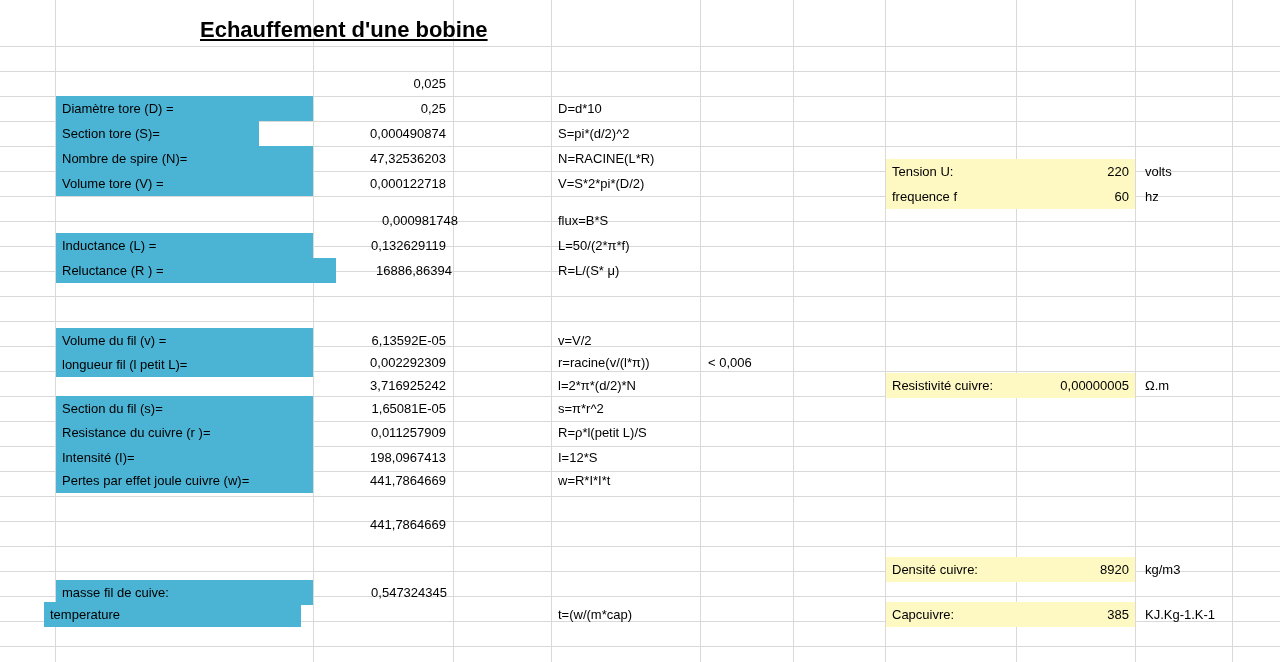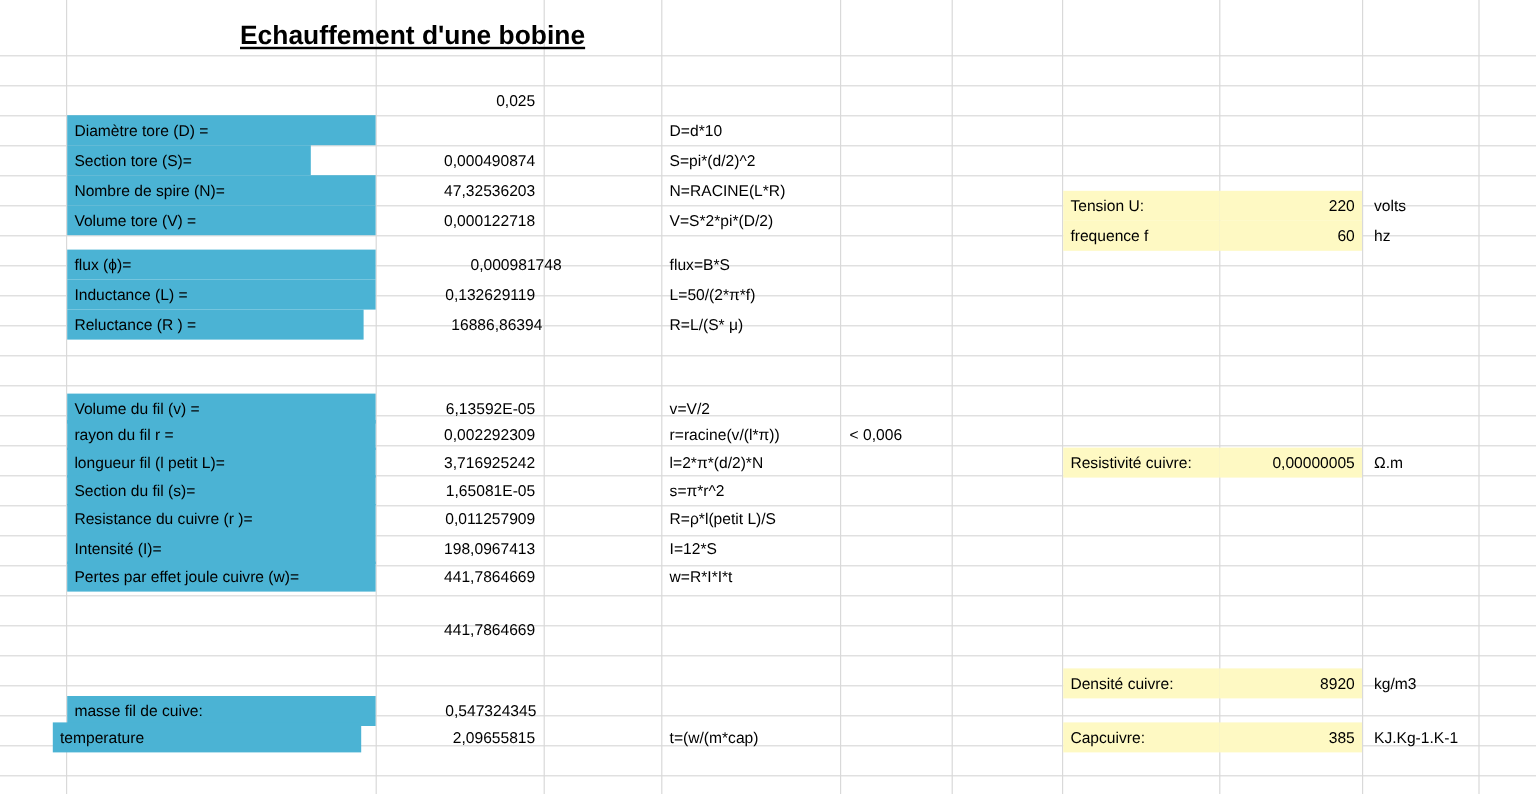--- a/index.html
+++ b/index.html
@@ -98,20 +98,21 @@
   <div class="gridline-h" style="top:596px"></div>
   <div class="gridline-h" style="top:621px"></div>
   <div class="gridline-h" style="top:646px"></div>
 
   <div class="title" style="left:200px; top:17px">Echauffement d'une bobine</div>
 
   <div class="cell t-right" style="left:313px; top:71px; width:139px">0,025</div>
   <div class="cell t-left" style="left:552px; top:71px; width:148px"></div>
 
   <div class="cell fill-blue t-left" style="left:56px; top:96px; width:257px">Diamètre tore (D) =</div>
+  <div class="cell t-right" style="left:313px; top:96px; width:139px">0,25</div>
   <div class="cell t-left" style="left:552px; top:96px; width:148px">D=d*10</div>
 
   <div class="cell fill-blue t-left" style="left:56px; top:121px; width:203px">Section tore (S)=</div>
   <div class="cell t-right" style="left:313px; top:121px; width:139px">0,000490874</div>
   <div class="cell t-left" style="left:552px; top:121px; width:148px">S=pi*(d/2)^2</div>
 
   <div class="cell fill-blue t-left" style="left:56px; top:146px; width:257px">Nombre de spire (N)=</div>
   <div class="cell t-right" style="left:313px; top:146px; width:139px">47,32536203</div>
   <div class="cell t-left" style="left:552px; top:146px; width:148px">N=RACINE(L*R)</div>
 
@@ -120,42 +121,41 @@
   <div class="cell t-left" style="left:552px; top:171px; width:148px">V=S*2*pi*(D/2)</div>
 
   <div class="cell fill-green t-left" style="left:886px; top:159px; width:130px">Tension U:</div>
   <div class="cell fill-green t-right" style="left:1016px; top:159px; width:119px">220</div>
   <div class="cell t-left" style="left:1139px; top:159px; width:95px">volts</div>
 
   <div class="cell fill-green t-left" style="left:886px; top:184px; width:130px">frequence f</div>
   <div class="cell fill-green t-right" style="left:1016px; top:184px; width:119px">60</div>
   <div class="cell t-left" style="left:1139px; top:184px; width:95px">hz</div>
 
-  <div class="cell fill-blue t-left" style="left:56px; top:208px; width:257px">flux (ϕ)=</div>
-  <div class="cell t-right" style="left:313px; top:208px; width:161px">0,000981748</div>
+  <div class="cell t-right" style="left:303px; top:208px; width:161px">0,000981748</div>
   <div class="cell t-left" style="left:552px; top:208px; width:148px">flux=B*S</div>
 
   <div class="cell fill-blue t-left" style="left:56px; top:233px; width:257px">Inductance (L) =</div>
   <div class="cell t-right" style="left:313px; top:233px; width:139px">0,132629119</div>
   <div class="cell t-left" style="left:552px; top:233px; width:148px">L=50/(2*π*f)</div>
 
-  <div class="cell fill-blue t-left" style="left:56px; top:258px; width:247px">Reluctance (R ) =</div>
+  <div class="cell fill-blue t-left" style="left:56px; top:258px; width:280px">Reluctance (R ) =</div>
   <div class="cell t-right" style="left:313px; top:258px; width:145px">16886,86394</div>
   <div class="cell t-left" style="left:552px; top:258px; width:148px">R=L/(S* μ)</div>
 
   <div class="cell fill-blue t-left" style="left:56px; top:328px; width:257px">Volume du fil (v) =</div>
   <div class="cell t-right" style="left:313px; top:328px; width:139px">6,13592E-05</div>
   <div class="cell t-left" style="left:552px; top:328px; width:148px">v=V/2</div>
 
   <div class="cell fill-blue t-left" style="left:56px; top:350px; width:257px">rayon du fil r =</div>
   <div class="cell t-right" style="left:313px; top:350px; width:139px">0,002292309</div>
   <div class="cell t-left" style="left:552px; top:350px; width:148px">r=racine(v/(l*π))</div>
   <div class="cell t-left" style="left:702px; top:350px; width:90px">&lt; 0,006</div>
 
-  <div class="cell fill-blue t-left" style="left:56px; top:373px; width:257px">longueur fil (l petit L)=</div>
+  <div class="cell fill-blue t-left" style="left:56px; top:352px; width:257px">longueur fil (l petit L)=</div>
   <div class="cell t-right" style="left:313px; top:373px; width:139px">3,716925242</div>
   <div class="cell t-left" style="left:552px; top:373px; width:148px">l=2*π*(d/2)*N</div>
 
   <div class="cell fill-blue t-left" style="left:56px; top:396px; width:257px">Section du fil (s)=</div>
   <div class="cell t-right" style="left:313px; top:396px; width:139px">1,65081E-05</div>
   <div class="cell t-left" style="left:552px; top:396px; width:148px">s=π*r^2</div>
 
   <div class="cell fill-blue t-left" style="left:56px; top:420px; width:257px">Resistance du cuivre (r )=</div>
   <div class="cell t-right" style="left:313px; top:420px; width:139px">0,011257909</div>
   <div class="cell t-left" style="left:552px; top:420px; width:148px">R=ρ*l(petit L)/S</div>
@@ -175,19 +175,18 @@
   <div class="cell t-right" style="left:313px; top:512px; width:139px">441,7864669</div>
 
   <div class="cell fill-green t-left" style="left:886px; top:557px; width:130px">Densité cuivre:</div>
   <div class="cell fill-green t-right" style="left:1016px; top:557px; width:119px">8920</div>
   <div class="cell t-left" style="left:1139px; top:557px; width:95px">kg/m3</div>
 
   <div class="cell fill-blue t-left" style="left:56px; top:580px; width:257px">masse fil de cuive:</div>
   <div class="cell t-right" style="left:313px; top:580px; width:140px">0,547324345</div>
 
   <div class="cell fill-blue t-left" style="left:44px; top:602px; width:257px">temperature</div>
-  <div class="cell t-right" style="left:313px; top:602px; width:139px">2,09655815</div>
   <div class="cell t-left" style="left:552px; top:602px; width:160px">t=(w/(m*cap)</div>
 
   <div class="cell fill-green t-left" style="left:886px; top:602px; width:130px">Capcuivre:</div>
   <div class="cell fill-green t-right" style="left:1016px; top:602px; width:119px">385</div>
   <div class="cell t-left" style="left:1139px; top:602px; width:110px">KJ.Kg-1.K-1</div>
 </div>
 
 </body></html>

